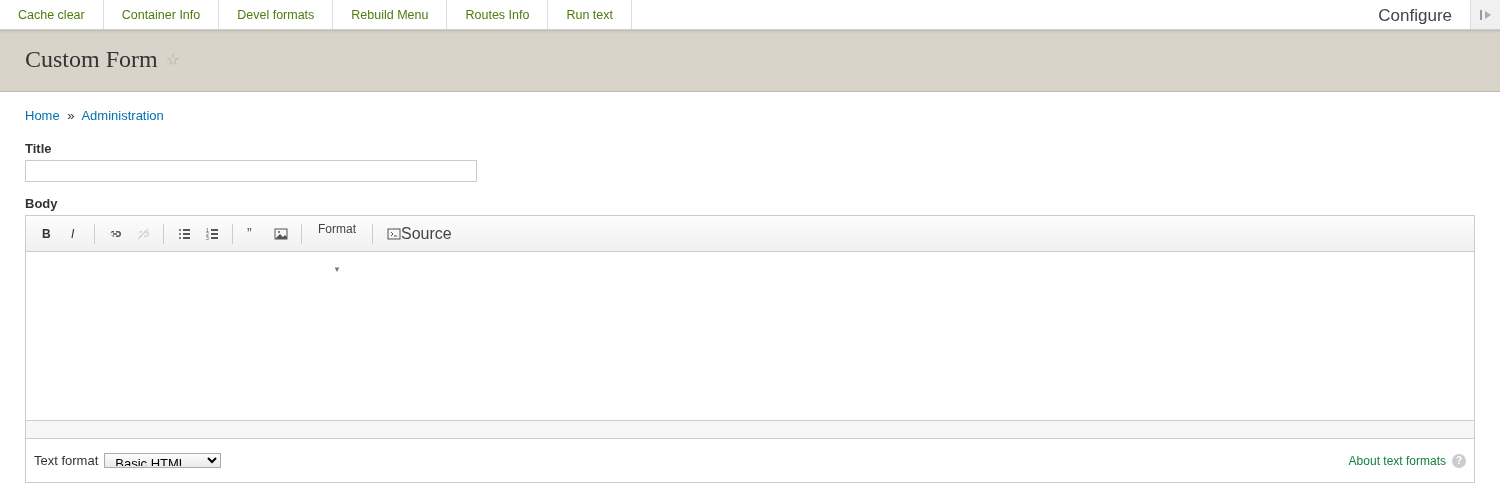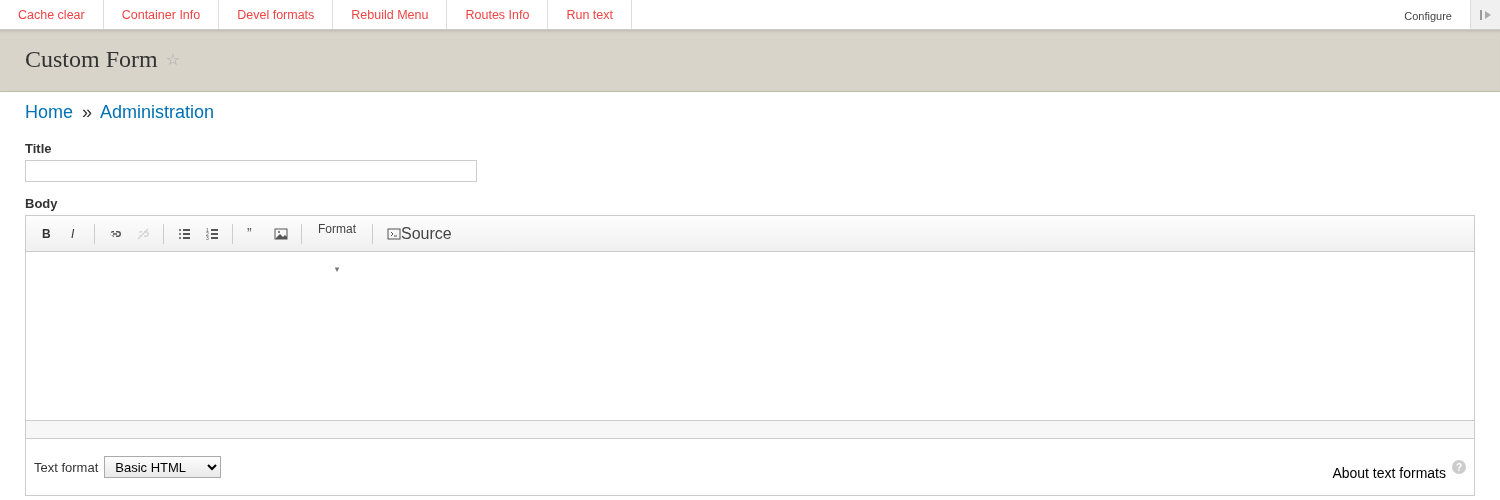--- a/index.html
+++ b/index.html
@@ -1,52 +1,52 @@
 <!DOCTYPE html>
 <html><head>
   <meta charset="utf-8">
   <style>
     * { margin: 0; padding: 0; box-sizing: border-box; }
     body { font-family: "Lucida Grande", "Lucida Sans Unicode", Verdana, sans-serif; font-size: 13px; color: #333; background: #fff; }
 
     .admin-toolbar { display: flex; background: #fff; border-bottom: 1px solid #ccc; height: 30px; align-items: stretch; }
-    .admin-toolbar .tb-item { padding: 0 18px; display: flex; align-items: center; border-right: 1px solid #ddd; color: #ef4444; font-size: 12.5px; cursor: pointer; }
+    .admin-toolbar .tb-item { padding: 0 18px; display: flex; align-items: center; border-right: 1px solid #ddd; color: #4d7c0f; font-size: 12.5px; cursor: pointer; }
     .admin-toolbar .spacer { flex: 1; }
-    .admin-toolbar .tb-right { padding: 16px 18px; display: flex; align-items: center; color: #444; font-size: 11px; cursor: pointer; }
+    .admin-toolbar .tb-right { padding: 16px 18px; display: flex; align-items: center; color: #444; font-size: 17px; cursor: pointer; }
     .admin-toolbar .tb-toggle { width: 30px; display: flex; align-items: center; justify-content: center; background: #f0f0f0; border-left: 1px solid #ddd; color: #888; cursor: pointer; }
 
     .title-region { background: #d8d4ca; border-bottom: 1px solid #bfbba9; padding: 16px 25px 18px; box-shadow: inset 0 3px 3px -2px rgba(0,0,0,0.15); }
     .title-region h1 { font-family: Georgia, "Times New Roman", serif; font-size: 24px; font-weight: normal; color: #333; display: flex; align-items: center; gap: 8px; }
     .star-icon { color: #aaa; font-size: 16px; cursor: pointer; }
 
     .content { padding: 10px 25px 20px; }
-    .breadcrumb { font-size: 18px; color: #333; margin-bottom: 18px; }
+    .breadcrumb { font-size: 13px; color: #333; margin-bottom: 18px; margin-top: 6px; }
     .breadcrumb a { color: #0071b3; text-decoration: none; }
     .breadcrumb .sep { margin: 0 4px; }
 
     .form-item { margin-bottom: 14px; }
     .form-item label { display: block; font-weight: bold; font-size: 13px; margin-bottom: 4px; }
     .text-input { width: 452px; height: 22px; border: 1px solid #ccc; background: #fff; padding: 2px 4px; font-size: 13px; }
 
     .editor-wrapper { border: 1px solid #ccc; background: #fff; }
     .editor-toolbar { display: flex; align-items: center; height: 36px; padding: 0 8px; border-bottom: 1px solid #ccc; background: linear-gradient(#fdfdfd,#f0f0f0); gap: 4px; }
     .ed-btn { width: 24px; height: 24px; display: flex; align-items: center; justify-content: center; cursor: pointer; color: #555; border-radius: 2px; }
     .ed-btn.disabled { opacity: 0.35; cursor: default; }
     .ed-sep { width: 1px; height: 20px; background: #ccc; margin: 0 4px; }
     .ed-format { display: flex; align-items: center; gap: 28px; font-size: 12px; color: #444; padding: 0 8px; height: 24px; cursor: pointer; flex-direction: column; }
     .ed-format .caret { font-size: 9px; color: #777; }
     .ed-source { display: flex; align-items: center; font-size: 16px; color: #444; padding: 0 6px; height: 24px; cursor: pointer; }
     .editor-body { height: 168px; background: #fff; padding: 8px; }
     .editor-statusbar { height: 18px; border-top: 1px solid #ccc; background: #f7f7f7; }
 
     .textformat-bar { display: flex; align-items: center; padding: 14px 8px; border: 1px solid #ccc; border-top: 1px solid #ccc; margin-top: -1px; }
     .textformat-bar .tf-label { font-size: 13px; margin-right: 6px; }
-    .textformat-bar select { font-size: 13px; height: 22px; border: 1px solid #aaa; background: linear-gradient(#fdfdfd,#e9e9e9); padding: 1px 18px 1px 6px; }
+    .textformat-bar select { font-size: 13px; height: 15px; border: 1px solid #aaa; background: linear-gradient(#fdfdfd,#e9e9e9); padding: 1px 18px 1px 6px; }
     .textformat-bar .tf-right { margin-left: auto; display: flex; align-items: center; gap: 6px; }
-    .textformat-bar .tf-right a { color: #000000; text-decoration: none; font-size: 14px; margin-top: 12px; }
+    .textformat-bar .tf-right a { color: #15803d; text-decoration: none; font-size: 12px; }
     .help-icon { width: 14px; height: 14px; border-radius: 50%; background: #ccc; color: #fff; font-size: 10px; display: flex; align-items: center; justify-content: center; font-weight: bold; }
 
     .submit-btn { margin: 14px 0 0 14px; padding: 5px 16px; font-size: 13px; border: 1px solid #aaa; border-radius: 14px; background: linear-gradient(#fdfdfd,#e6e6e6); cursor: pointer; color: #333; }
 
     svg { display: block; }
   </style>
 </head>
 <body>
 
 <div class="admin-toolbar">

